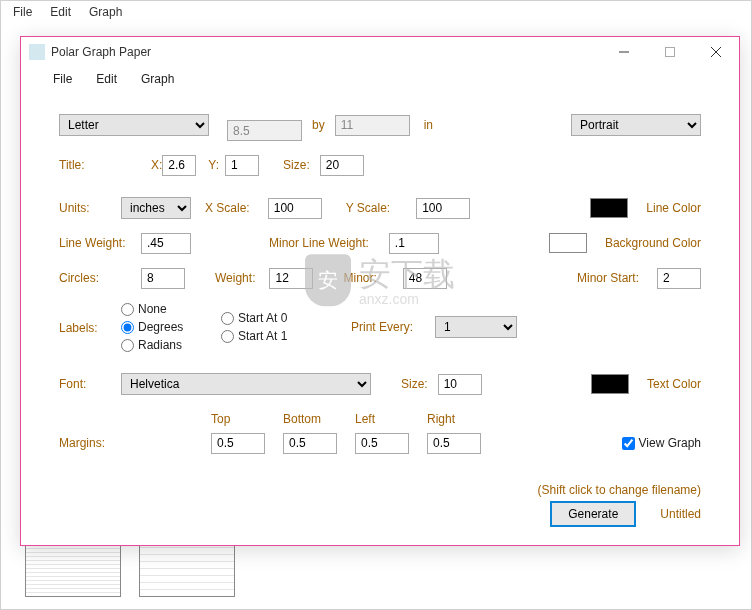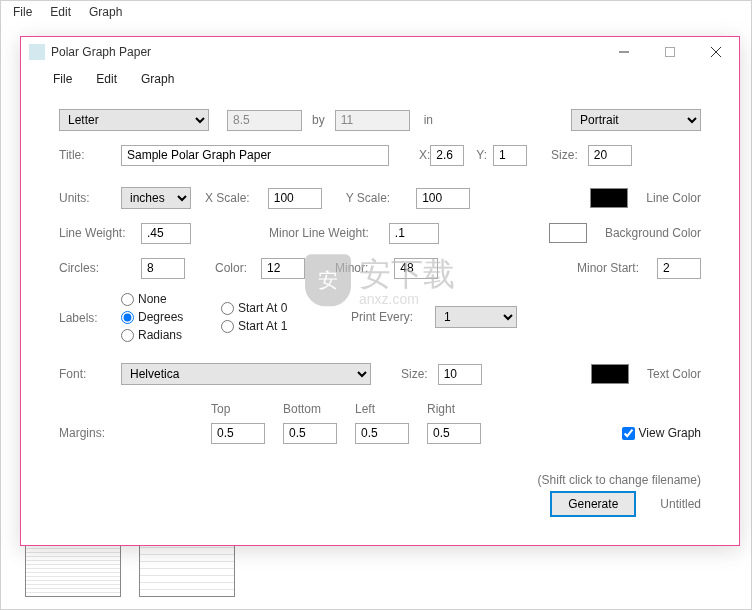--- a/index.html
+++ b/index.html
@@ -22,21 +22,21 @@
     .inner-window { position: absolute; top: 36px; left: 20px; width: 720px; height: 510px; background: #fff; border: 1px solid #ec4899; box-shadow: 0 4px 20px rgba(0,0,0,0.15); }
     .inner-titlebar { height: 30px; display: flex; align-items: center; padding-left: 8px; border-bottom: 1px solid #fff; }
     .inner-titlebar .title-icon { width: 16px; height: 16px; background: #d4e8f0; margin-right: 6px; }
     .inner-titlebar .ttl { color: #333; font-size: 12px; }
     .inner-titlebar .spacer { flex: 1; }
     .inner-menubar { height: 24px; padding-left: 22px; display: flex; align-items: center; gap: 4px; }
     .inner-menubar span { padding: 2px 10px; color: #222; }
     
     .form-area { padding: 18px 38px 10px 38px; }
     .row { display: flex; align-items: center; margin-bottom: 13px; min-height: 22px; }
-    .lbl { color: #737373; }
+    .lbl { color: #a16207; }
     
     select { height: 22px; border: 1px solid #aaa; background: #e5e5e5; font-family: inherit; font-size: 12px; padding: 0 4px; }
     input[type="text"] { height: 21px; border: 1px solid #aaa; font-family: inherit; font-size: 12px; padding: 0 5px; background: #fff; }
     input[type="text"]:disabled { background: #f0f0f0; color: #888; }
     input[type="radio"] { margin-right: 4px; vertical-align: middle; }
     input[type="checkbox"] { margin-right: 4px; vertical-align: middle; }
     label.radio, label.check { display: flex; align-items: center; color: #222; }
     
     .color-swatch { width: 38px; height: 20px; border: 1px solid #888; }
     .swatch-black { background: #000; }
@@ -100,31 +100,30 @@
     <div>
       <span>安下载</span>
       <span class="sub">anxz.com</span>
     </div>
   </div>
 
   <div class="form-area">
 
     <div class="row">
       <select style="width:150px"><option>Letter</option></select>
-      <input type="text" disabled="" style="width: 75px; margin-left: 18px;" value="8.5">
+      <input type="text" disabled="" style="width: 75px; margin-left: 18px; margin-top: 11px;" value="8.5">
       <span class="lbl" style="margin:0 10px">by</span>
       <input type="text" disabled="" style="width: 75px;" value="11">
       <span class="lbl" style="margin-left:14px">in</span>
       <div style="flex:1"></div>
       <select style="width:130px"><option>Portrait</option></select>
     </div>
 
     <div class="row">
       <span class="lbl" style="width:62px">Title:</span>
-      <input type="text" style="width: 268px;" value="Sample Polar Graph Paper">
       <span class="lbl" style="margin-left:30px">X:</span>
       <input type="text" style="width: 34px; " value="2.6">
       <span class="lbl" style="margin-left:12px">Y:</span>
       <input type="text" style="width: 34px; margin-left: 6px;" value="1">
       <span class="lbl" style="margin-left:24px">Size:</span>
       <input type="text" style="width: 44px; margin-left: 10px;" value="20">
     </div>
 
     <div style="height:8px"></div>
 
@@ -146,21 +145,21 @@
       <span class="lbl" style="margin-left:78px">Minor Line Weight:</span>
       <input type="text" style="width: 50px; margin-left: 20px;" value=".1">
       <div style="flex:1"></div>
       <div class="color-swatch swatch-white"></div>
       <span class="lbl" style="margin-left:18px">Background Color</span>
     </div>
 
     <div class="row">
       <span class="lbl" style="width:82px">Circles:</span>
       <input type="text" style="width: 44px;" value="8">
-      <span class="lbl" style="margin-left:30px">Color:</span>
+      <span class="lbl" style="margin-left:30px">Weight:</span>
       <input type="text" style="width: 44px; margin-left: 14px;" value="12">
       <span class="lbl" style="margin-left:30px">Minor:</span>
       <input type="text" style="width: 44px; margin-left: 26px;" value="48">
       <div style="flex:1"></div>
       <span class="lbl">Minor Start:</span>
       <input type="text" style="width: 44px; margin-left: 18px;" value="2">
     </div>
 
     <div class="row" style="align-items:center">
       <span class="lbl" style="width:62px;padding-top:2px">Labels:</span>

